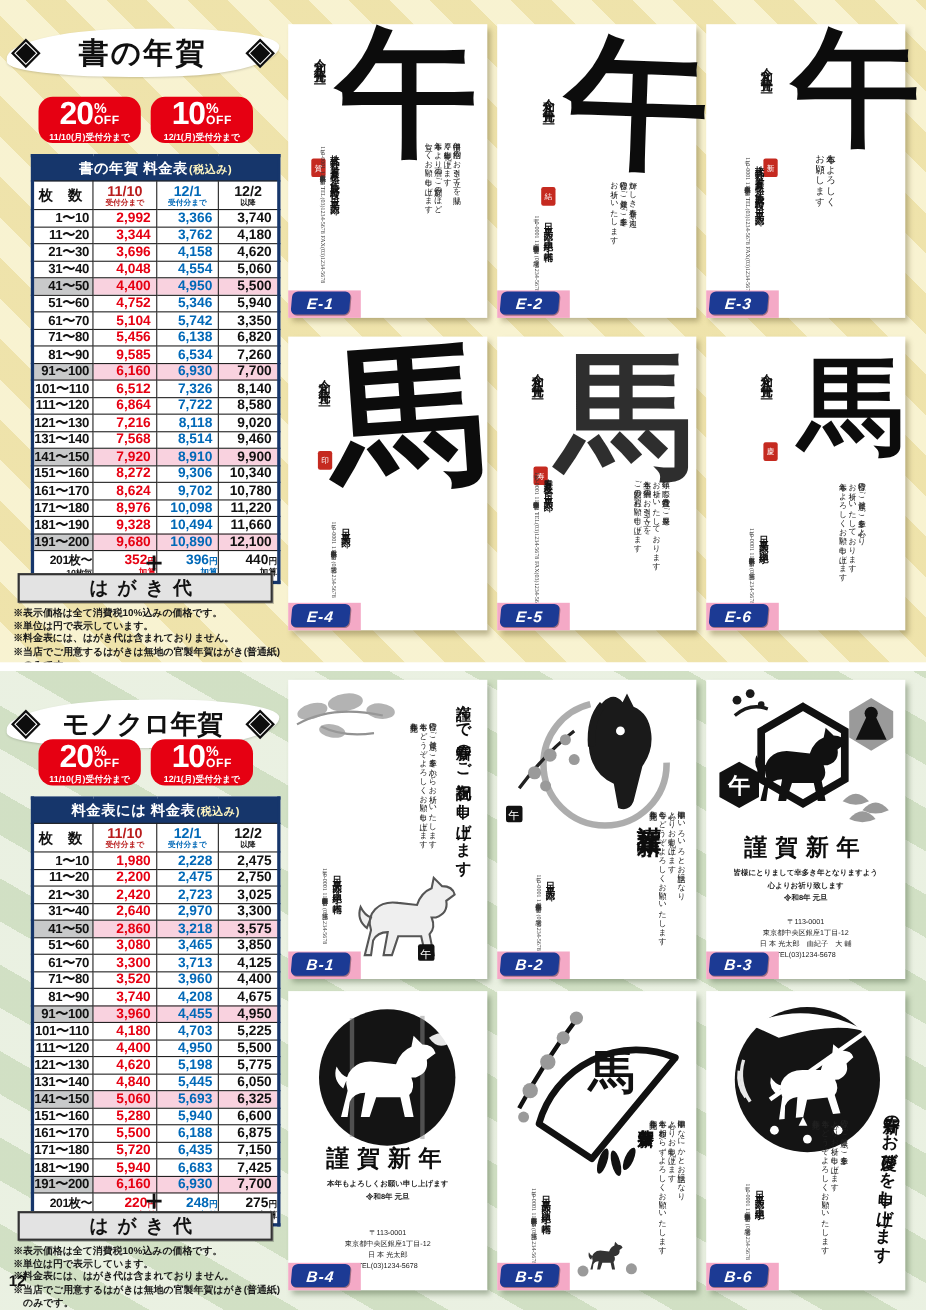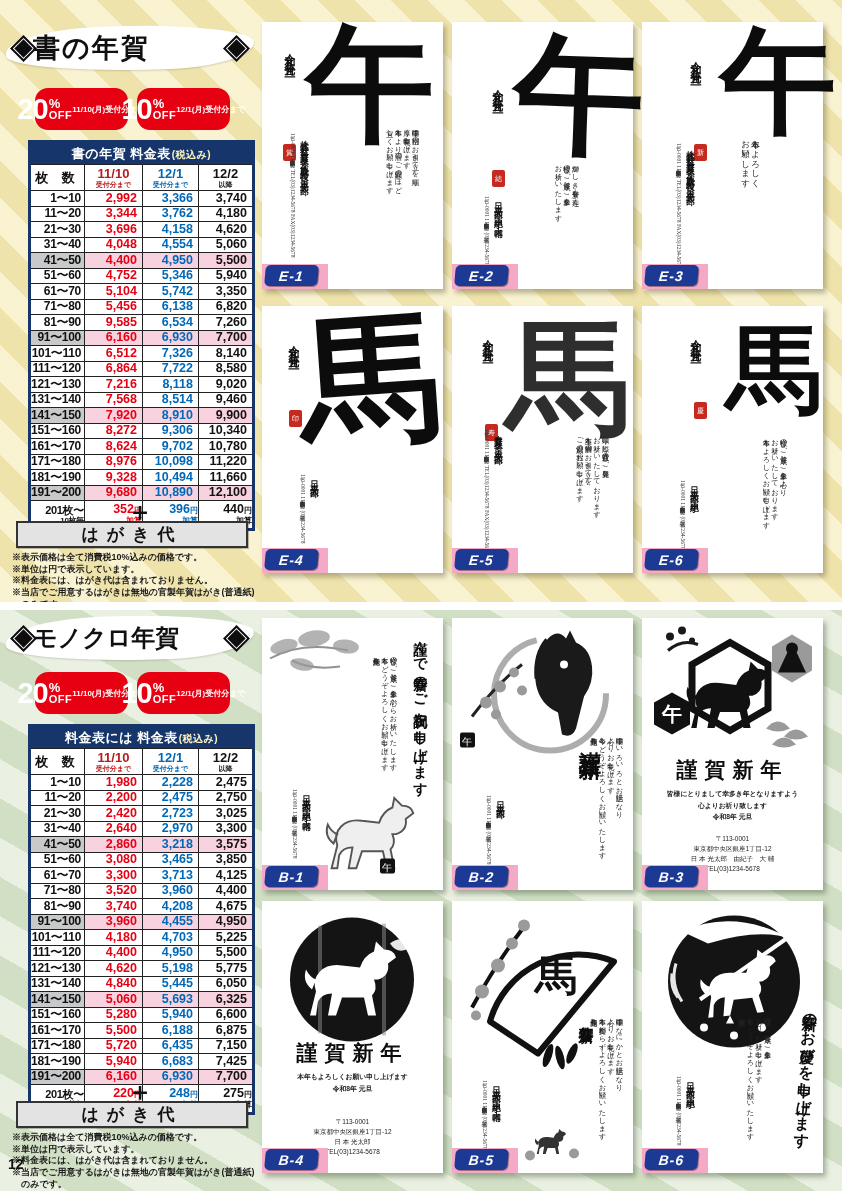--- a/index.html
+++ b/index.html
@@ -6,31 +6,31 @@
   .page{position:relative;width:842px;height:1191px;background:#fff;overflow:hidden;
         font-family:"Liberation Sans",sans-serif;-webkit-font-smoothing:antialiased}
   .sec{position:absolute;left:0;width:842px;overflow:hidden}
   .sec0{top:0;height:602px;background-color:#f5ecb9;
         background-image:repeating-linear-gradient(45deg,rgba(255,255,255,.35) 0 26px,rgba(224,206,138,.30) 26px 52px)}
   .sec1{top:610px;height:581px;background-color:#dfe9d2;
         background-image:repeating-linear-gradient(30deg,rgba(255,255,255,.35) 0 34px,rgba(173,200,160,.28) 34px 68px)}
 
   
   .banner{position:absolute;left:10px;width:240px;height:48px;display:flex;align-items:center;justify-content:space-between;padding:0 4px;box-sizing:border-box}
-  .sec0 .banner{top:24px}.sec1 .banner{top:4px}
+  .sec0 .banner{top:24px}.sec1 .banner{top:24px}
   .banner::before{content:"";position:absolute;left:-4px;right:-4px;top:2px;bottom:2px;background:#fff;
         border-radius:46% 54% 40% 60%/60% 45% 62% 40%;transform:rotate(-1.2deg);box-shadow:0 1px 2px rgba(0,0,0,.15)}
-  .banner-text{position:relative;z-index:1;flex:1;font-family:Liberation Mono, monospace;
+  .banner-text{position:relative;z-index:1;flex:1;text-align:center;font-family:Liberation Mono, monospace;
         font-weight:900;font-size:27px;color:#101010;letter-spacing:2px;white-space:nowrap}
   .dia{position:relative;z-index:1;width:19px;height:19px;background:#0d0d0d;transform:rotate(45deg);
         box-shadow:inset 0 0 0 2px #0d0d0d,inset 0 0 0 3px #fff;flex:0 0 auto}
 
   
   .offbadge{position:absolute;width:93px;height:42px;background:#e60012;border-radius:13px;color:#fff;
-        display:flex;align-items:center;justify-content:center;line-height:1}
+        display:flex;flex-direction:column;align-items:center;justify-content:center;line-height:1}
   .sec0 .ob0{left:35px;top:88px}.sec0 .ob1{left:137px;top:88px}
   .sec1 .ob0{left:35px;top:62px}.sec1 .ob1{left:137px;top:62px}
   .off-top{display:flex;align-items:center}
   .off-big{font-size:29px;font-weight:900;letter-spacing:-1px}
   .off-stack{display:flex;flex-direction:column;margin-left:1px}
   .off-pct{font-size:13px;font-weight:900}.off-off{font-size:11px;font-weight:900;letter-spacing:.5px}
   .off-note{font-size:8px;font-weight:bold;margin-top:2px;white-space:nowrap}
 
   
   .price{position:absolute;left:28px;border-collapse:collapse;table-layout:fixed;width:224px;background:#fff;border:3px solid #16366b}

